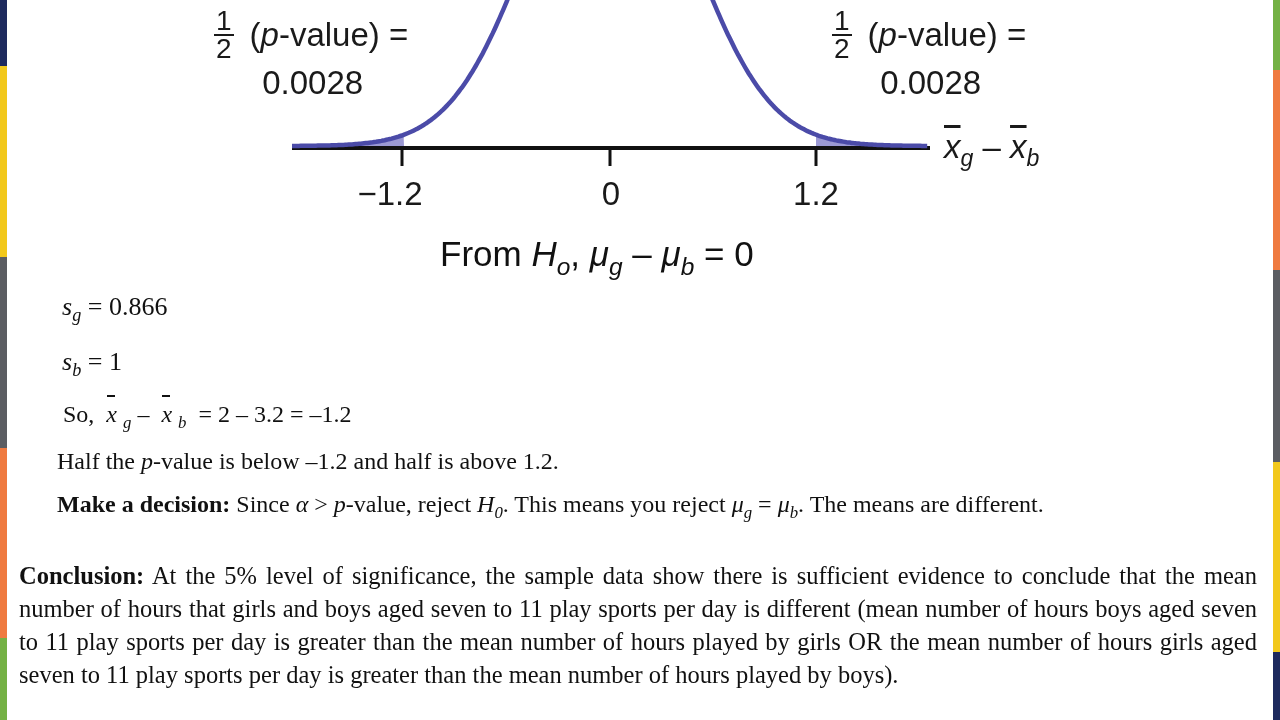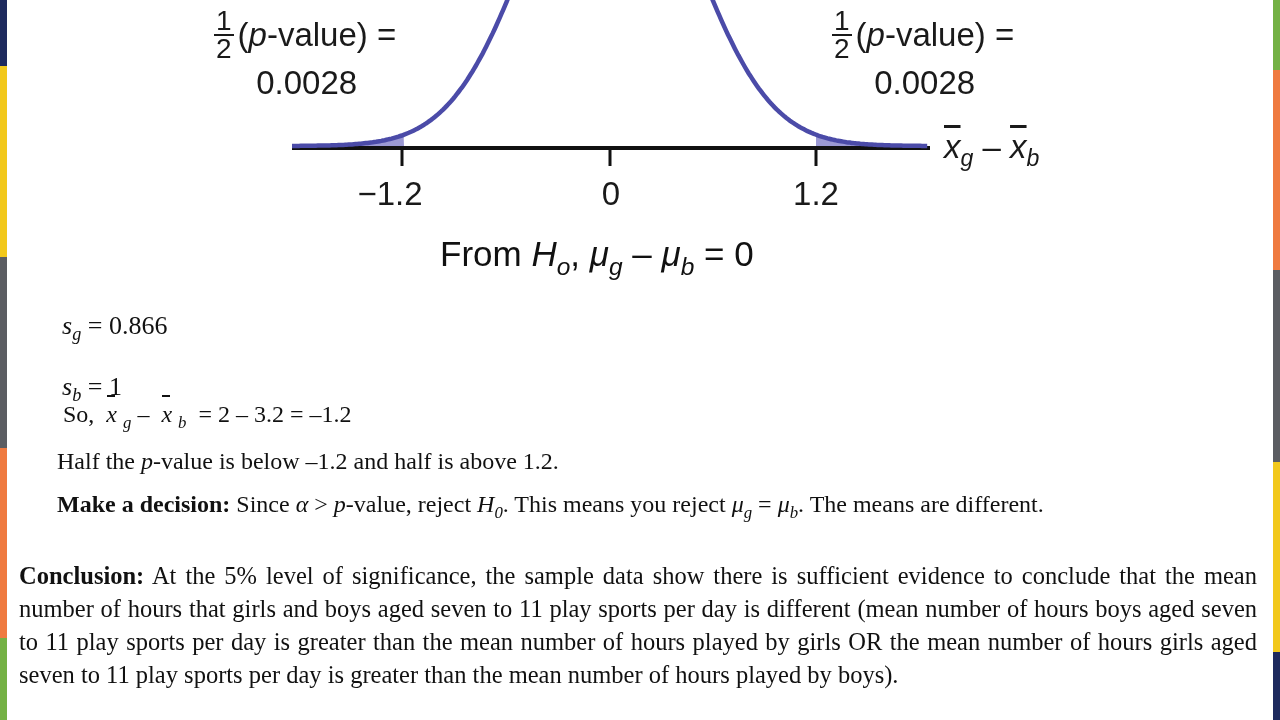--- a/index.html
+++ b/index.html
@@ -16,21 +16,21 @@
   .figure svg { position: absolute; left: 0; top: 0; }
   .fig-text {
     position: absolute; font-family: "Liberation Sans", sans-serif; color: #1a1a1a;
   }
   .frac {
     display: inline-flex; flex-direction: column; align-items: center;
     vertical-align: middle; font-size: 28px; line-height: 26px;
   }
   .frac .num { border-bottom: 2px solid #1a1a1a; padding: 0 2px; }
   .pv-label { font-size: 33px; white-space: nowrap; }
-  .pv-label .rest { vertical-align: middle; margin-left: 4px; }
+  .pv-label .rest { vertical-align: middle; margin-left: 16px; }
   .pv-value { font-size: 33px; text-align: center; }
   .tick-label { font-size: 33px; position: absolute; transform: translateX(-50%); }
   .axis-label { font-size: 33px; position: absolute; white-space: nowrap; font-style: italic; }
   .ovl { text-decoration: overline; }
   .from-label {
     position: absolute; left: 440px; top: 234px; font-size: 35px; font-weight: normal;
     font-family: "Liberation Sans", sans-serif; white-space: nowrap;
   }
   .from-label i { font-style: italic; }
   sub.s { font-size: 70%; vertical-align: -0.35em; line-height: 0; }
@@ -92,24 +92,24 @@
 
   <div class="fig-text axis-label" style="left:944px; top:128px;">
     <span class="ovl">x</span><sub class="s">g</sub><span style="font-style:normal"> – </span><span class="ovl">x</span><sub class="s">b</sub>
   </div>
 
   <div class="from-label">
     <span>From </span><i>H</i><sub class="s"><i>o</i></sub><span>, </span><i>μ</i><sub class="s"><i>g</i></sub><span> – </span><i>μ</i><sub class="s"><i>b</i></sub><span> = 0</span>
   </div>
 </div>
 
-<div class="body-text" style="left:62px; top:311px; font-size:26px;">
+<div class="body-text" style="left:62px; top:292px; font-size:26px;">
   <i>s</i><sub class="s"><i>g</i></sub><span> = 0.866</span>
 </div>
-<div class="body-text" style="left:62px; top:347px; font-size:26px;margin-top:25px;">
+<div class="body-text" style="left:62px; top:347px; font-size:26px;">
   <i>s</i><sub class="s"><i>b</i></sub><span> = 1</span>
 </div>
 <div class="body-text" style="left:57px; top:401px;margin-left:6px;">
   <span>So,</span>&nbsp;&nbsp;<span class="xbar">x</span>&nbsp;<sub class="s" style="font-style:italic">g</sub><span> – </span>&nbsp;<span class="xbar">x</span>&nbsp;<sub class="s" style="font-style:italic">b</sub>&nbsp;<span> = 2 – 3.2 = –1.2</span>
 </div>
 <div class="body-text" style="left:57px; top:448px;">
   <span>Half the </span><i>p</i><span>-value is below –1.2 and half is above 1.2.</span>
 </div>
 <div class="body-text" style="left:57px; top:491px;">
   <b>Make a decision:</b><span> Since </span><i>α</i><span> &gt; </span><i>p</i><span>-value, reject </span><i>H</i><sub class="s"><i>0</i></sub><span>. This means you reject </span><i>μ</i><sub class="s"><i>g</i></sub><span> = </span><i>μ</i><sub class="s"><i>b</i></sub><span>. The means are different.</span>

